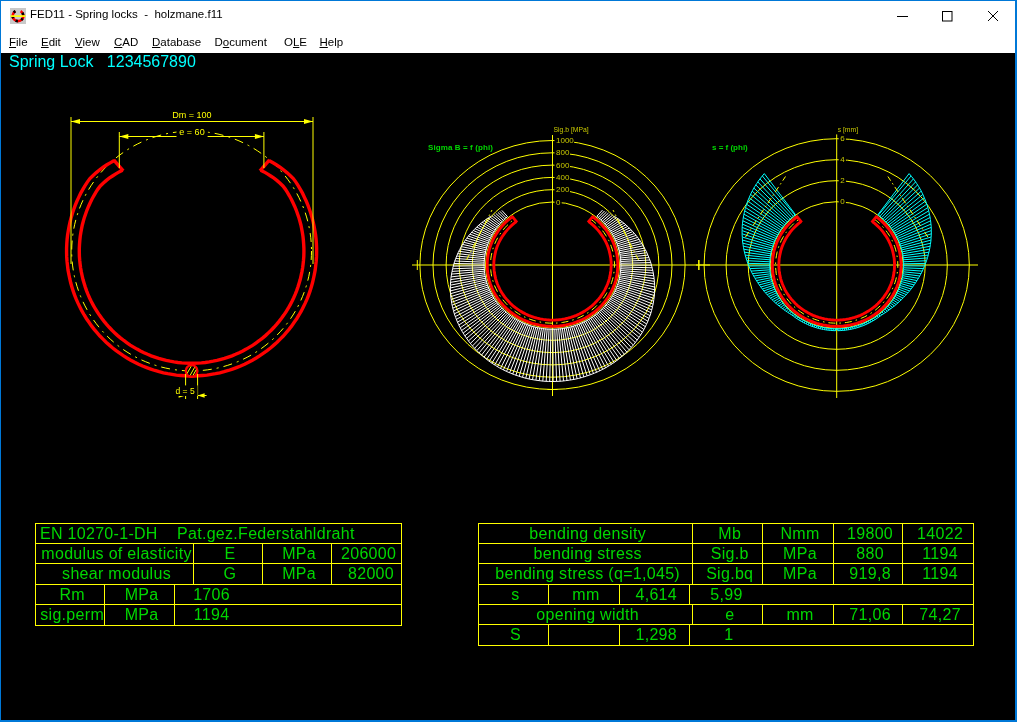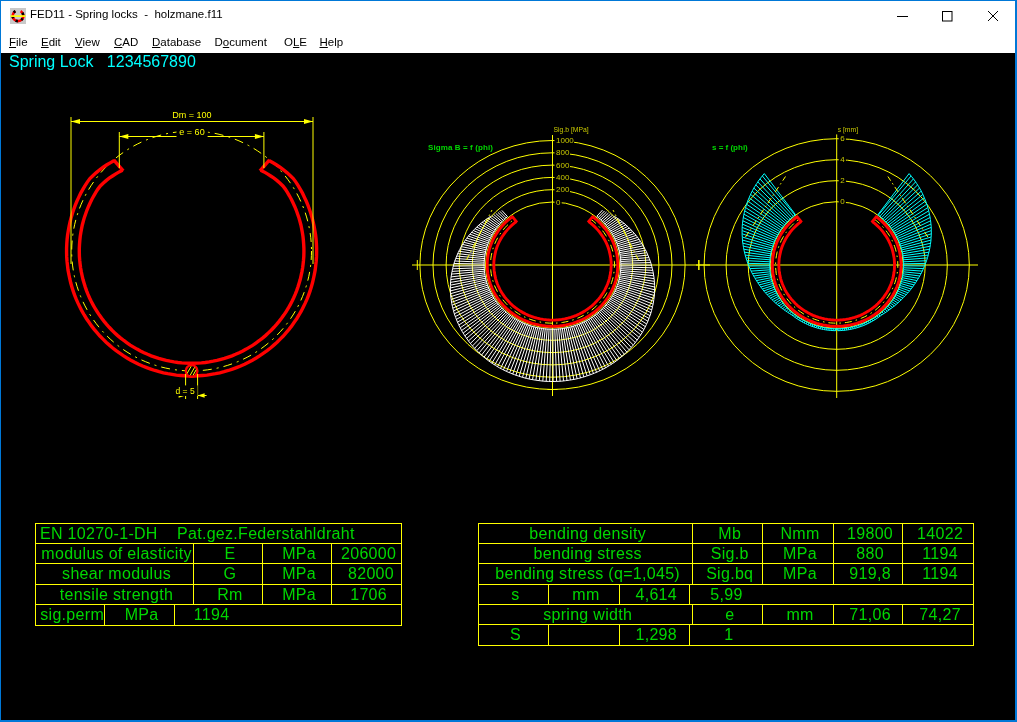--- a/index.html
+++ b/index.html
@@ -164,21 +164,20 @@
             <div class="tc" style="width:69.7px">MPa</div>
             <div class="tc" style="width:69.2px">206000</div>
           </div>
           <div class="trow">
             <div class="tc" style="width:159.0px">shear modulus</div>
             <div class="tc" style="width:69.3px">G</div>
             <div class="tc" style="width:69.7px">MPa</div>
             <div class="tc" style="width:69.2px">&nbsp;82000</div>
           </div>
           <div class="trow">
-            <div class="tc" style="width:159.0px">tensile strength</div>
             <div class="tc" style="width:69.3px">Rm</div>
             <div class="tc" style="width:69.7px">MPa</div>
             <div class="tc" style="width:69.2px">1706</div>
           </div>
           <div class="trow">
             <div class="tc" style="width:69.3px">sig.perm</div>
             <div class="tc" style="width:69.7px">MPa</div>
             <div class="tc" style="width:69.2px">1194</div>
           </div>
         </div>
@@ -204,21 +203,21 @@
             <div class="tc" style="width:69.5px">919,8</div>
             <div class="tc" style="width:70.0px">1194</div>
           </div>
           <div class="trow">
             <div class="tc" style="width:70.0px">s</div>
             <div class="tc" style="width:71.0px">mm</div>
             <div class="tc" style="width:69.5px">4,614</div>
             <div class="tc" style="width:70.0px">5,99</div>
           </div>
           <div class="trow">
-            <div class="tc" style="width:215.0px">spring width</div>
+            <div class="tc" style="width:215.0px">opening width</div>
             <div class="tc" style="width:70.0px">e</div>
             <div class="tc" style="width:71.0px">mm</div>
             <div class="tc" style="width:69.5px">71,06</div>
             <div class="tc" style="width:70.0px">74,27</div>
           </div>
           <div class="trow">
             <div class="tc" style="width:70.0px">S</div>
             <div class="tc" style="width:71.0px"></div>
             <div class="tc" style="width:69.5px">1,298</div>
             <div class="tc" style="width:70.0px">&nbsp;1</div>

